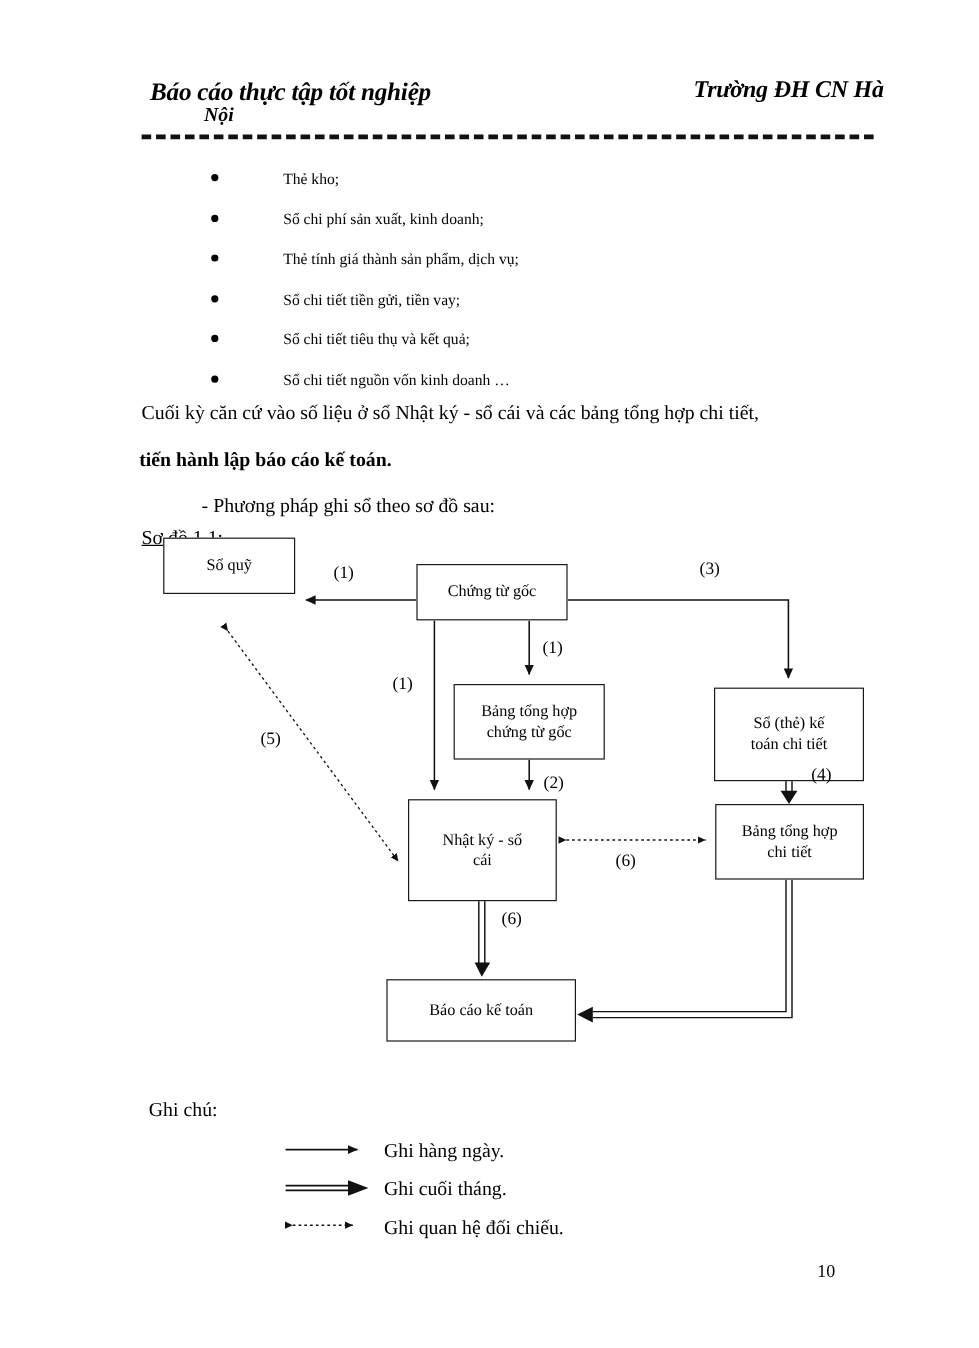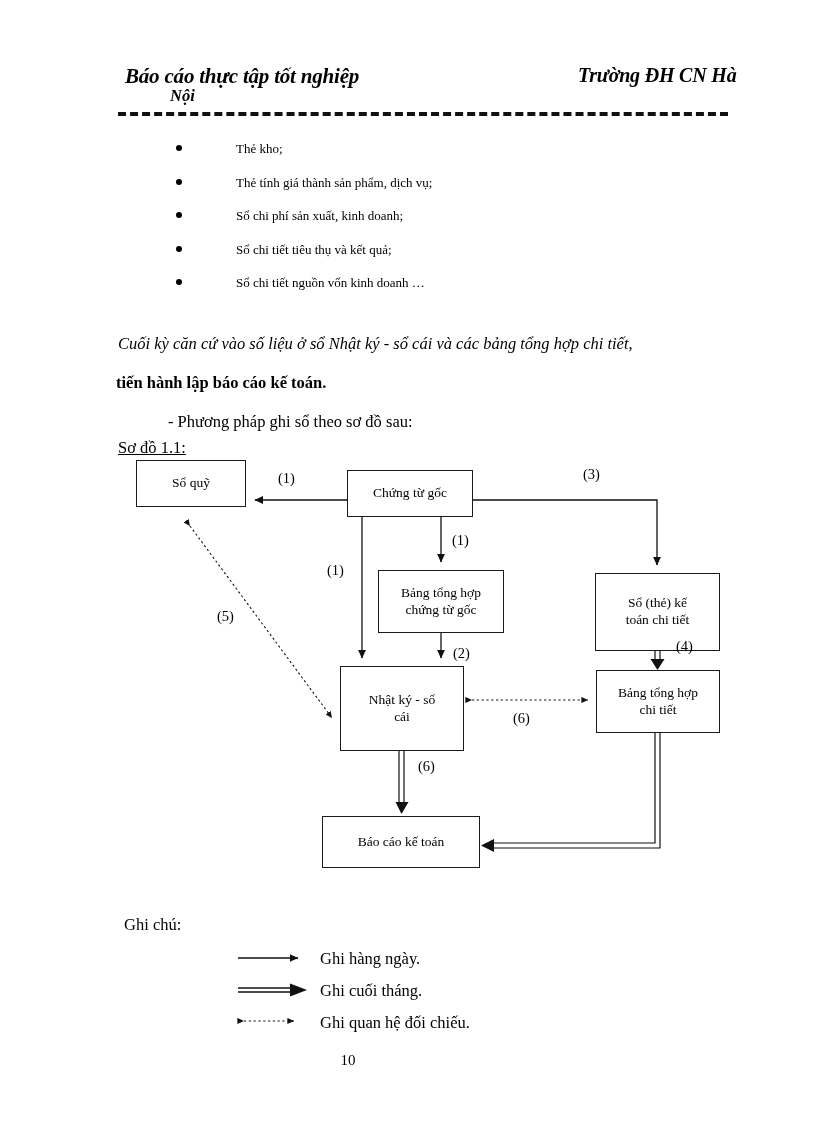--- a/index.html
+++ b/index.html
@@ -100,21 +100,21 @@
     white-space: nowrap;
   }
 
   
   .para {
     position: absolute;
     font-size: 16.5px;
     line-height: 1;
     white-space: nowrap;
   }
-  .p1a { left: 118px; top: 336px; font-style: italic; }
+  .p1a { left: 118px; top: 336px; }
   .p1b { left: 116px; top: 375px; font-weight: bold; }
   .p2  { left: 168px; top: 414px; text-align: right; }
   .p3  { left: 118px; top: 440px; text-decoration: underline; }
 
   
   .diagram {
     position: absolute;
     left: 0;
     top: 0;
     width: 816px;
@@ -177,21 +177,21 @@
     height: 96px;
     overflow: visible;
   }
 
   
   .page-number {
     position: absolute;
     left: 0;
     top: 1052px;
     width: 696px;
-    text-align: center;
+    text-align: right;
     font-size: 15px;
   }
 </style>
 </head>
 <body>
 
 <div class="page">
 
   <div class="header">
     <div class="header-row">
@@ -202,25 +202,29 @@
   </div>
   <div class="header-rule"></div>
 
   <div class="bullets">
     <div class="bullet-item">
       <span class="bullet-dot"></span>
       <span class="bullet-text">Thẻ kho;</span>
     </div>
     <div class="bullet-item">
       <span class="bullet-dot"></span>
+      <span class="bullet-text">Sổ chi phí sản xuất, kinh doanh;</span>
+    </div>
+    <div class="bullet-item">
+      <span class="bullet-dot"></span>
       <span class="bullet-text">Thẻ tính giá thành sản phẩm, dịch vụ;</span>
     </div>
     <div class="bullet-item">
       <span class="bullet-dot"></span>
-      <span class="bullet-text">Sổ chi phí sản xuất, kinh doanh;</span>
+      <span class="bullet-text">Sổ chi tiết tiền gửi, tiền vay;</span>
     </div>
     <div class="bullet-item">
       <span class="bullet-dot"></span>
       <span class="bullet-text">Sổ chi tiết tiêu thụ và kết quả;</span>
     </div>
     <div class="bullet-item">
       <span class="bullet-dot"></span>
       <span class="bullet-text">Sổ chi tiết nguồn vốn kinh doanh …</span>
     </div>
   </div>
@@ -265,21 +269,21 @@
 
       <line x1="399" y1="733" x2="399" y2="806" stroke="#111111" stroke-width="1.2"></line>
       <line x1="404" y1="733" x2="404" y2="806" stroke="#111111" stroke-width="1.2"></line>
       <path d="M395.5,802 L408.5,802 L401.5,814 z" fill="#111111"></path>
 
       <path d="M655,733 L655,843 L494,843" fill="none" stroke="#111111" stroke-width="1.2"></path>
       <path d="M660,733 L660,848 L494,848" fill="none" stroke="#111111" stroke-width="1.2"></path>
       <path d="M494,839 L494,852 L481,845.5 z" fill="#111111"></path>
     </svg>
 
-    <div class="dbox" style="left:136px; top:460px; width:110px; height:47px;">
+    <div class="dbox" style="left:136px; top:448px; width:110px; height:47px;">
       <span>Sổ quỹ</span>
     </div>
 
     <div class="dbox" style="left:347px; top:470px; width:126px; height:47px;">
       <span>Chứng từ gốc</span>
     </div>
 
     <div class="dbox" style="left:378px; top:570px; width:126px; height:63px; white-space:pre-line;">
       <span>Bảng tổng hợp
 chứng từ gốc</span>

